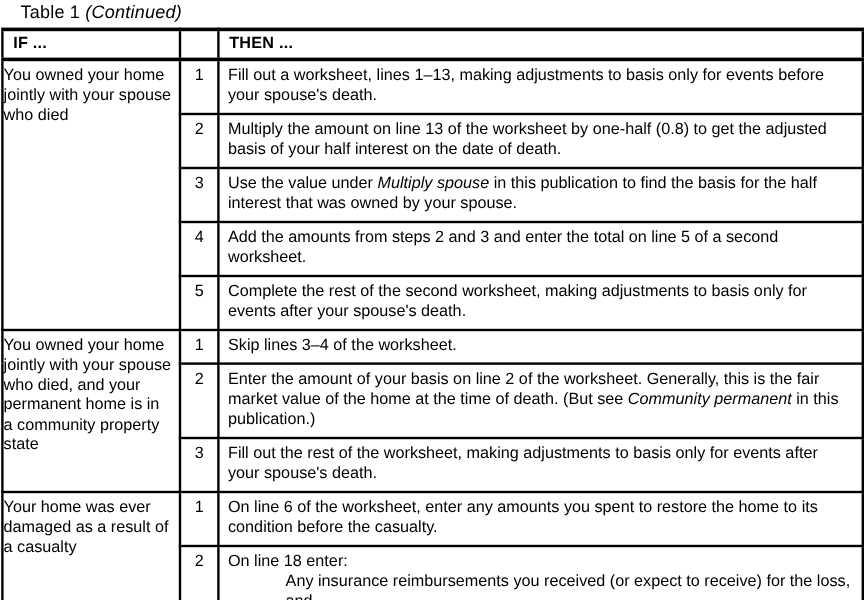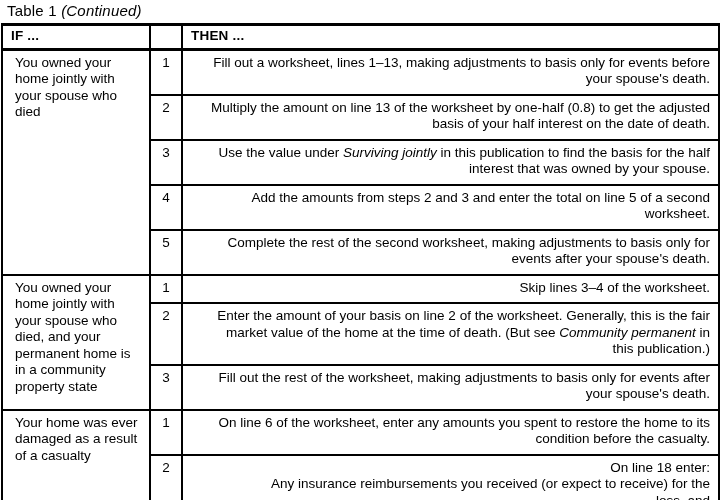--- a/index.html
+++ b/index.html
@@ -11,21 +11,21 @@
     background: #ffffff;
     color: #000000;
     font-family: "Liberation Sans", sans-serif;
   }
   .page {
     padding: 1px 0 0 1px;
   }
   .title {
     font-size: 15px;
     line-height: 18px;
-    margin: 1px 0 3px 6px;
+    margin: 1px 0 3px 16px;
     letter-spacing: 0.2px;
   }
   .it { font-style: italic; }
   table.t1 {
     border-collapse: collapse;
     table-layout: fixed;
     width: 719px;
     border: 2px solid #000;
     border-top-width: 3px;
     border-bottom-width: 3px;
@@ -36,23 +36,23 @@
     line-height: 16.5px;
     vertical-align: top;
   }
   thead tr { border-bottom: 3px solid #000; }
   th {
     text-align: left;
     font-weight: bold;
     padding: 2px 4px 3px 8px;
     letter-spacing: 0.2px;
   }
-  td.ifcell  { padding: 4px 6px 4px 12px; border-radius: 16px; }
+  td.ifcell  { padding: 4px 6px 4px 0; border-radius: 16px; }
   td.num     { text-align: center; padding: 4px 1px 3px 1px; }
-  td.then    { padding: 4px 8px 6px 22px; text-align: right; }
+  td.then    { padding: 4px 8px 6px 7px; }
   td.then .indent { padding-left: 48px; }
 </style>
 </head>
 <body>
 
 <div class="page">
 
   <div class="title"><span>Table 1 </span><span class="it">(Continued)</span></div>
 
   <table class="t1">
@@ -74,21 +74,21 @@
         <td class="ifcell" rowspan="5">You owned your home jointly with your spouse who died</td>
         <td class="num">1</td>
         <td class="then"><span>Fill out a worksheet, lines 1–13, making adjustments to basis only for events before your spouse's death.</span></td>
       </tr>
       <tr>
         <td class="num">2</td>
         <td class="then"><span>Multiply the amount on line 13 of the worksheet by one-half (0.8) to get the adjusted basis of your half interest on the date of death.</span></td>
       </tr>
       <tr>
         <td class="num">3</td>
-        <td class="then"><span>Use the value under </span><span class="it">Surviving jointly</span><span> in this publication to find the basis for the half interest that was owned by your spouse.</span></td>
+        <td class="then"><span>Use the value under </span><span class="it">Multiply spouse</span><span> in this publication to find the basis for the half interest that was owned by your spouse.</span></td>
       </tr>
       <tr>
         <td class="num">4</td>
         <td class="then"><span>Add the amounts from steps 2 and 3 and enter the total on line 5 of a second worksheet.</span></td>
       </tr>
       <tr>
         <td class="num">5</td>
         <td class="then"><span>Complete the rest of the second worksheet, making adjustments to basis only for events after your spouse's death.</span></td>
       </tr>
 

